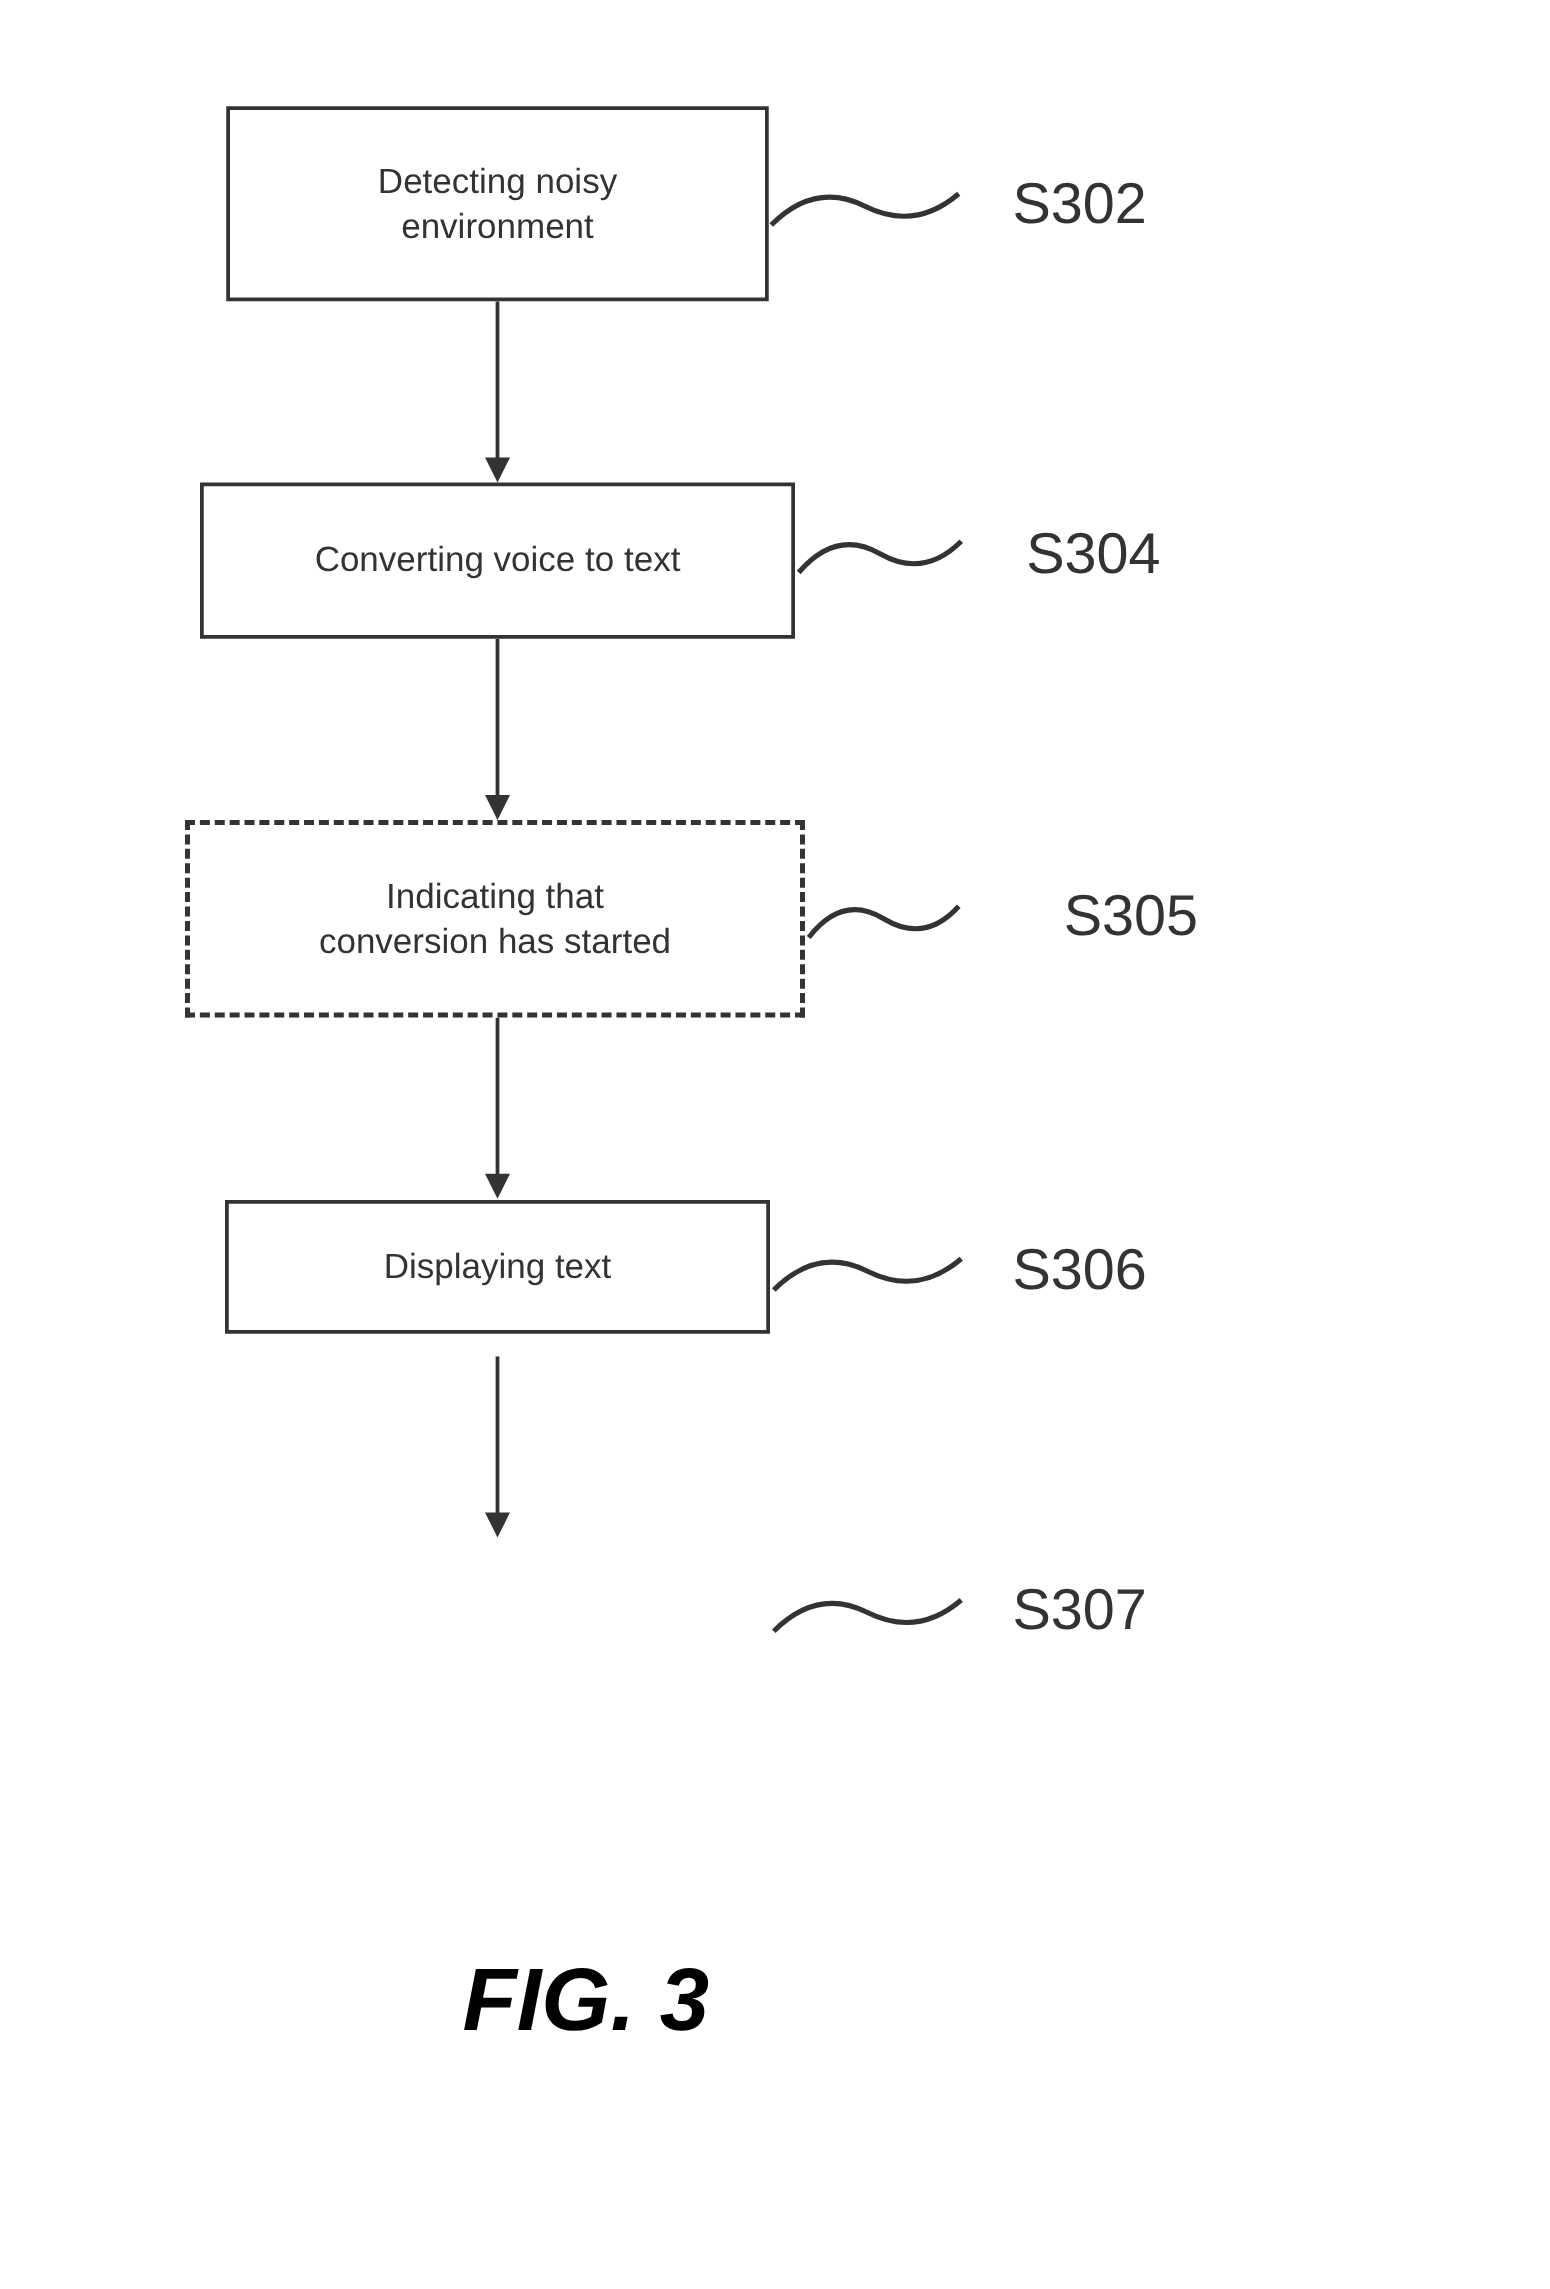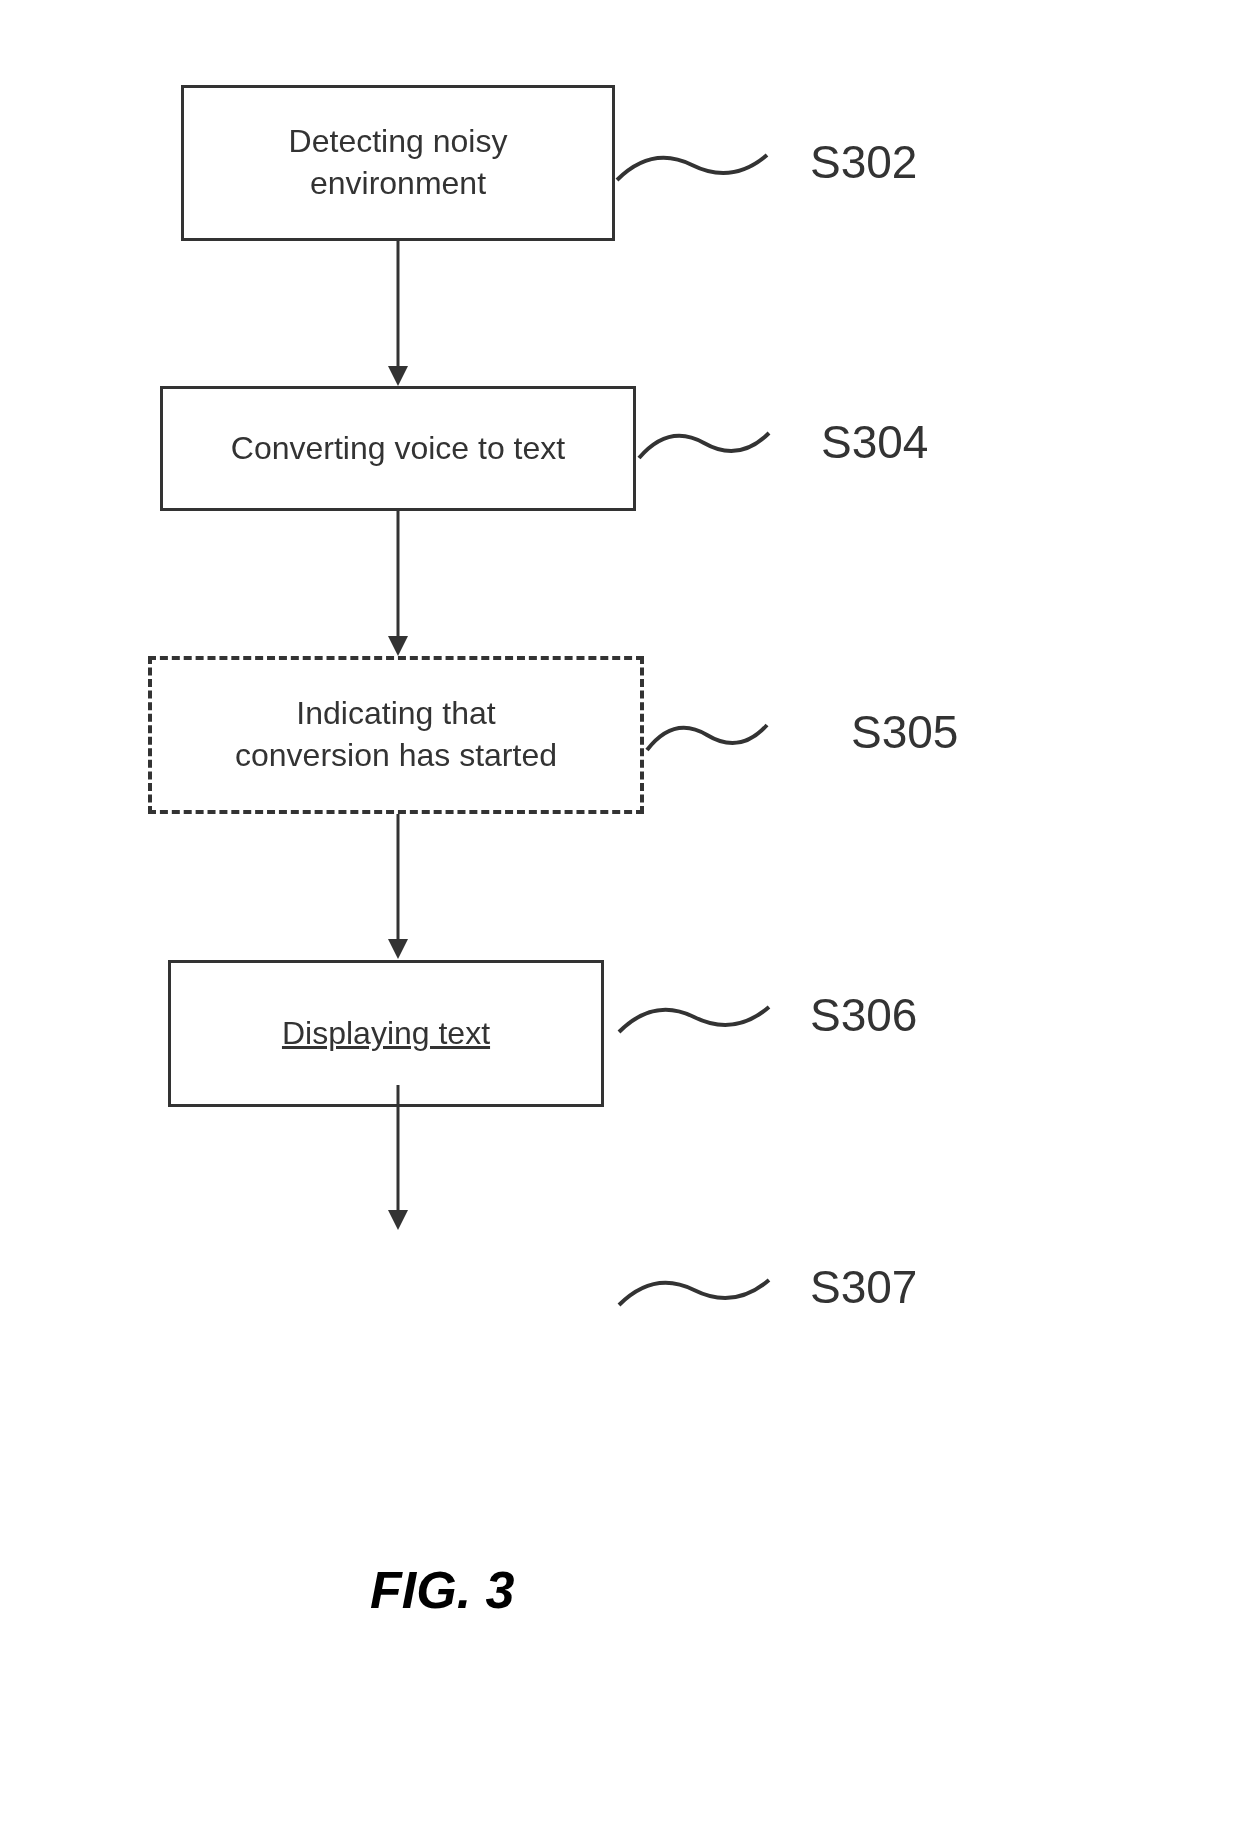--- a/index.html
+++ b/index.html
@@ -20,37 +20,37 @@
       height: 100%;
     }
     .flow-box {
       position: absolute;
       border: 3px solid #333;
       background: white;
       display: flex;
       align-items: center;
       justify-content: center;
       text-align: center;
-      font-size: 32px;
+      font-size: 28px;
       color: #333;
       padding: 10px 20px;
       line-height: 1.3;
     }
     .flow-box.dashed {
       border-style: dashed;
       border-width: 4px;
     }
     .step-label {
       position: absolute;
       font-size: 46px;
       color: #333;
     }
     .fig-label {
       position: absolute;
-      font-size: 52px;
+      font-size: 71px;
       font-weight: bold;
       font-style: italic;
       color: #000;
     }
     .connector-svg {
       position: absolute;
       pointer-events: none;
     }
   </style>
 </head>
@@ -96,21 +96,21 @@
   </svg>
   <div class="step-label" style="left: 851px; top: 705px;">
     <span>S305</span>
   </div>
 
   <svg class="connector-svg" style="left: 383px; top: 814px; width: 30px; height: 150px;">
     <line x1="15" y1="0" x2="15" y2="130" stroke="#333" stroke-width="3"></line>
     <polygon points="15,145 5,125 25,125" fill="#333"></polygon>
   </svg>
 
-  <div class="flow-box" style="left: 168px; top: 960px; width: 436px; height: 147px; text-decoration: underline;">
+  <div class="flow-box" style="left: 180px; top: 960px; width: 436px; height: 107px;">
     <span>Displaying text</span>
   </div>
   <svg class="connector-svg" style="left: 614px; top: 992px; width: 160px; height: 60px;">
     <path d="M 5 40 Q 40 5, 80 25 Q 120 45, 155 15" stroke="#333" stroke-width="4" fill="none"></path>
   </svg>
   <div class="step-label" style="left: 810px; top: 988px;">
     <span>S306</span>
   </div>
 
   <svg class="connector-svg" style="left: 383px; top: 1085px; width: 30px; height: 150px;">

